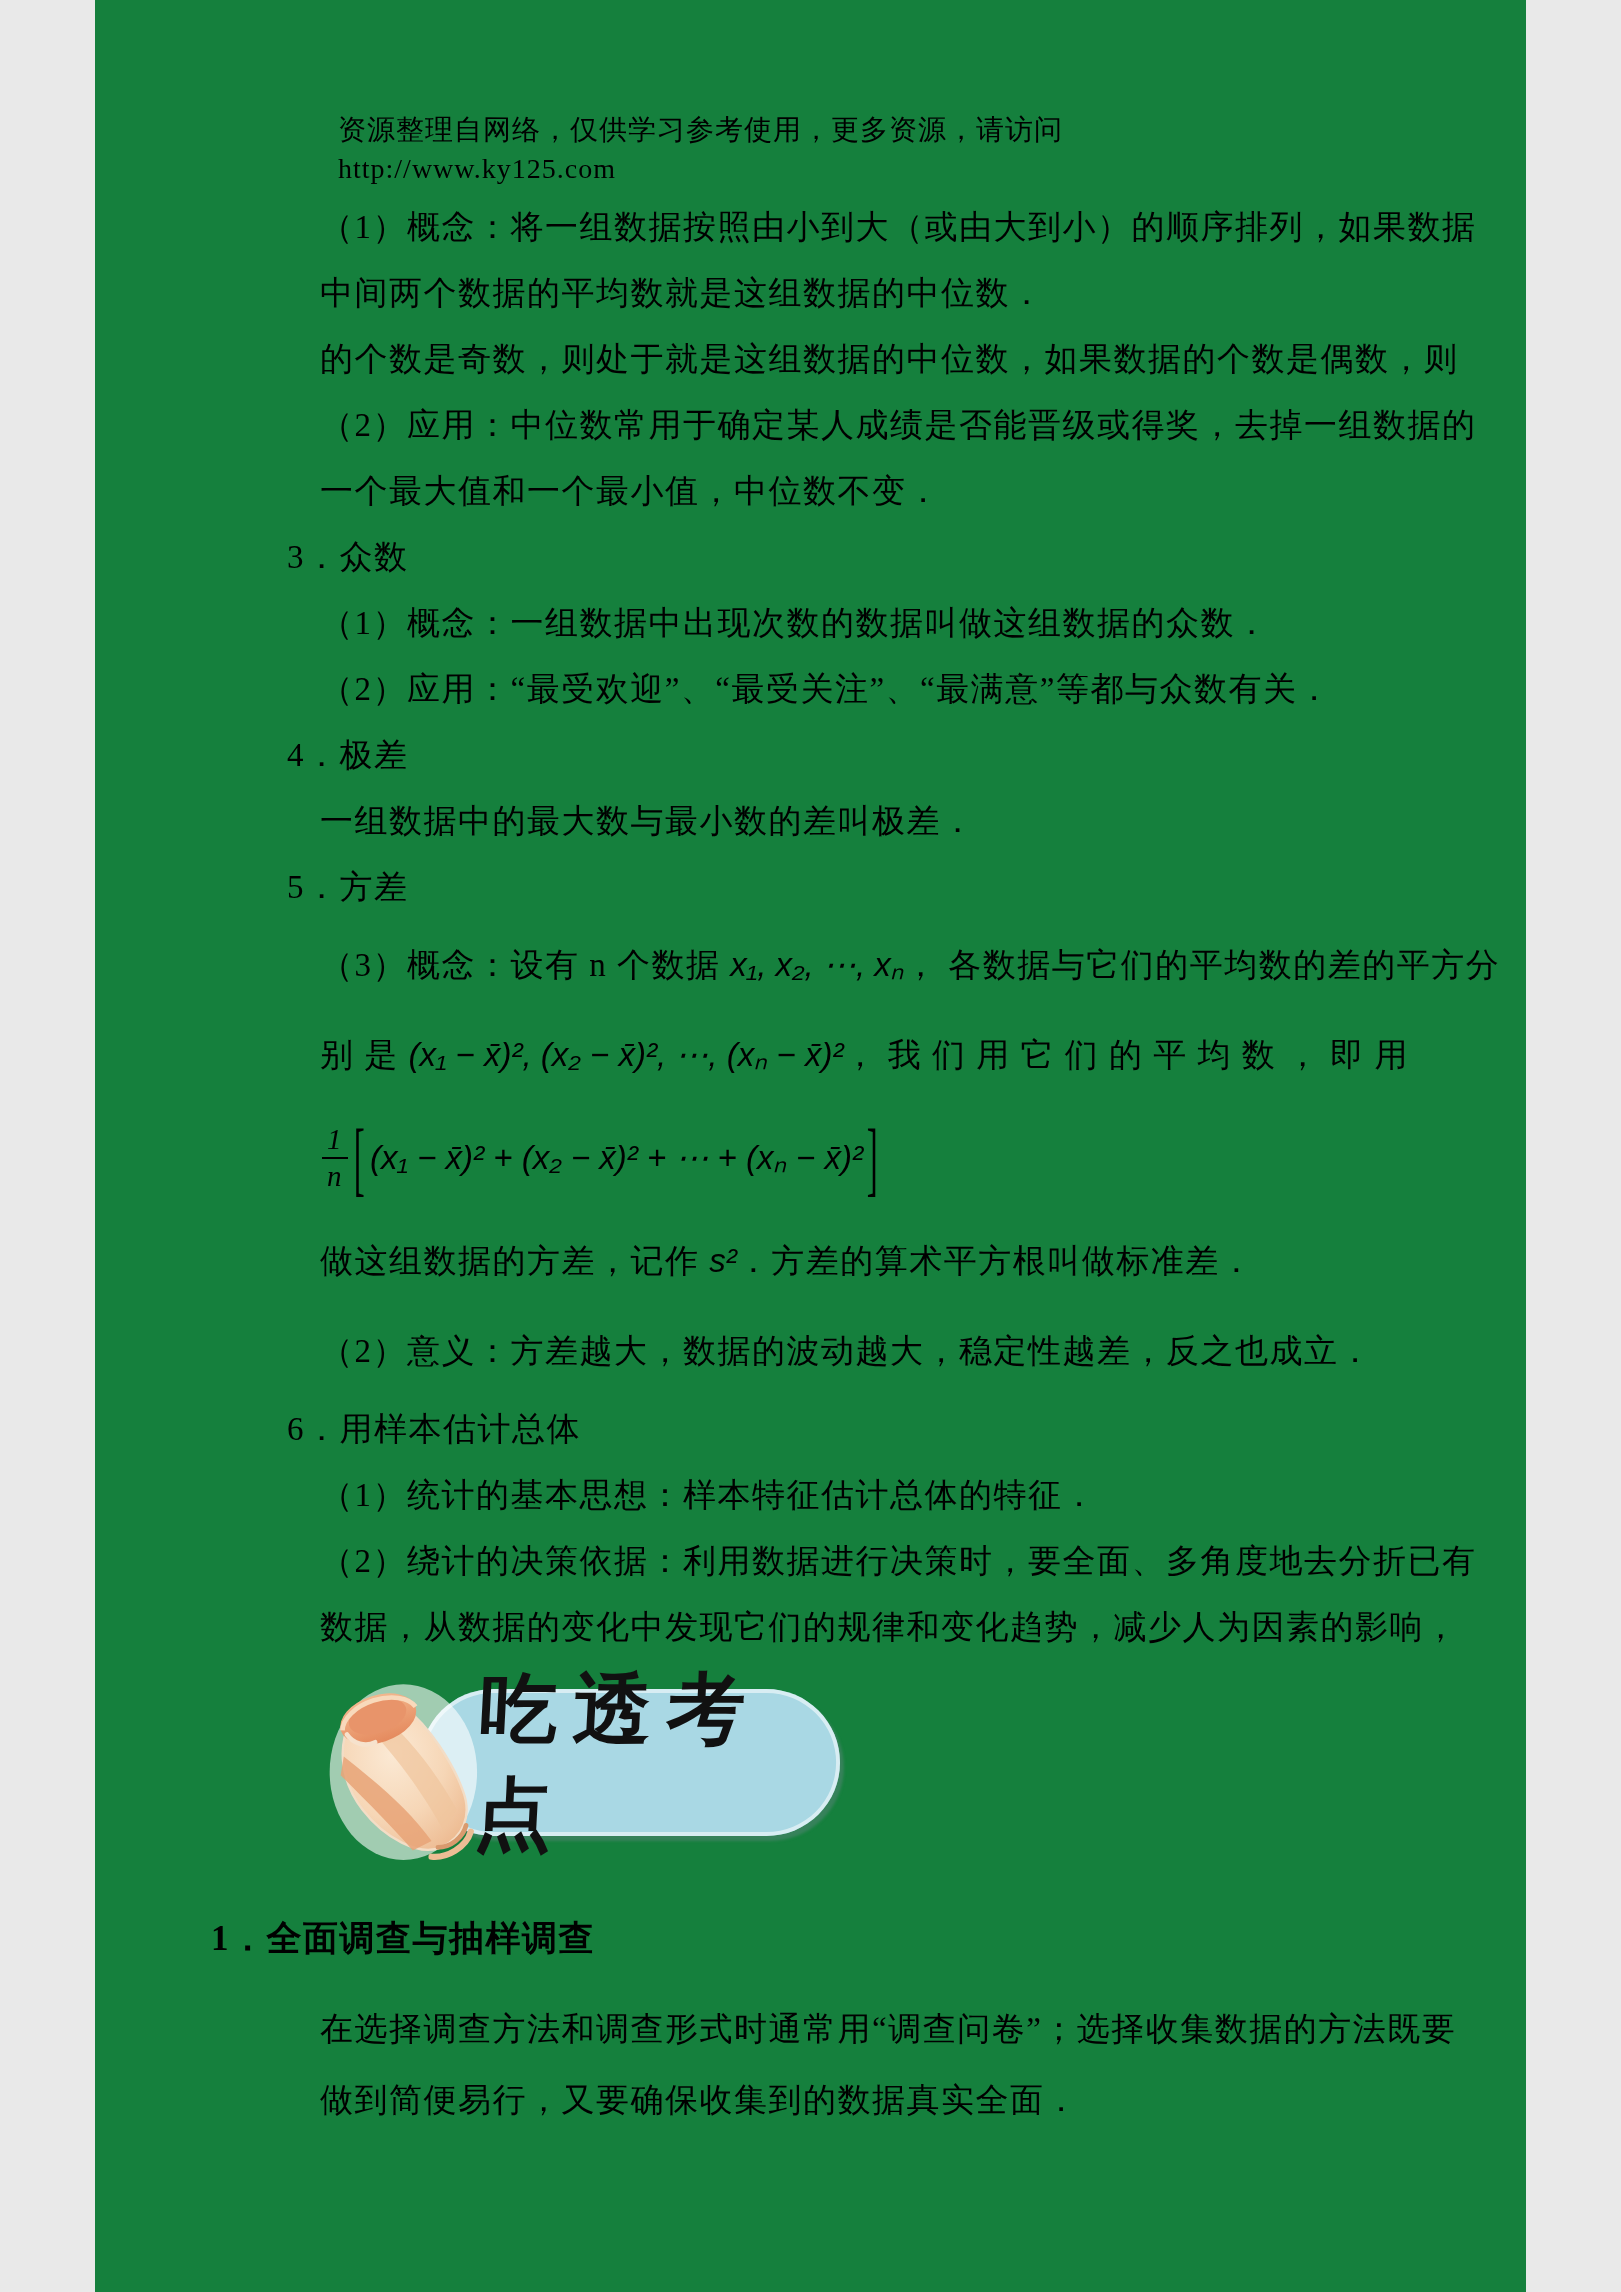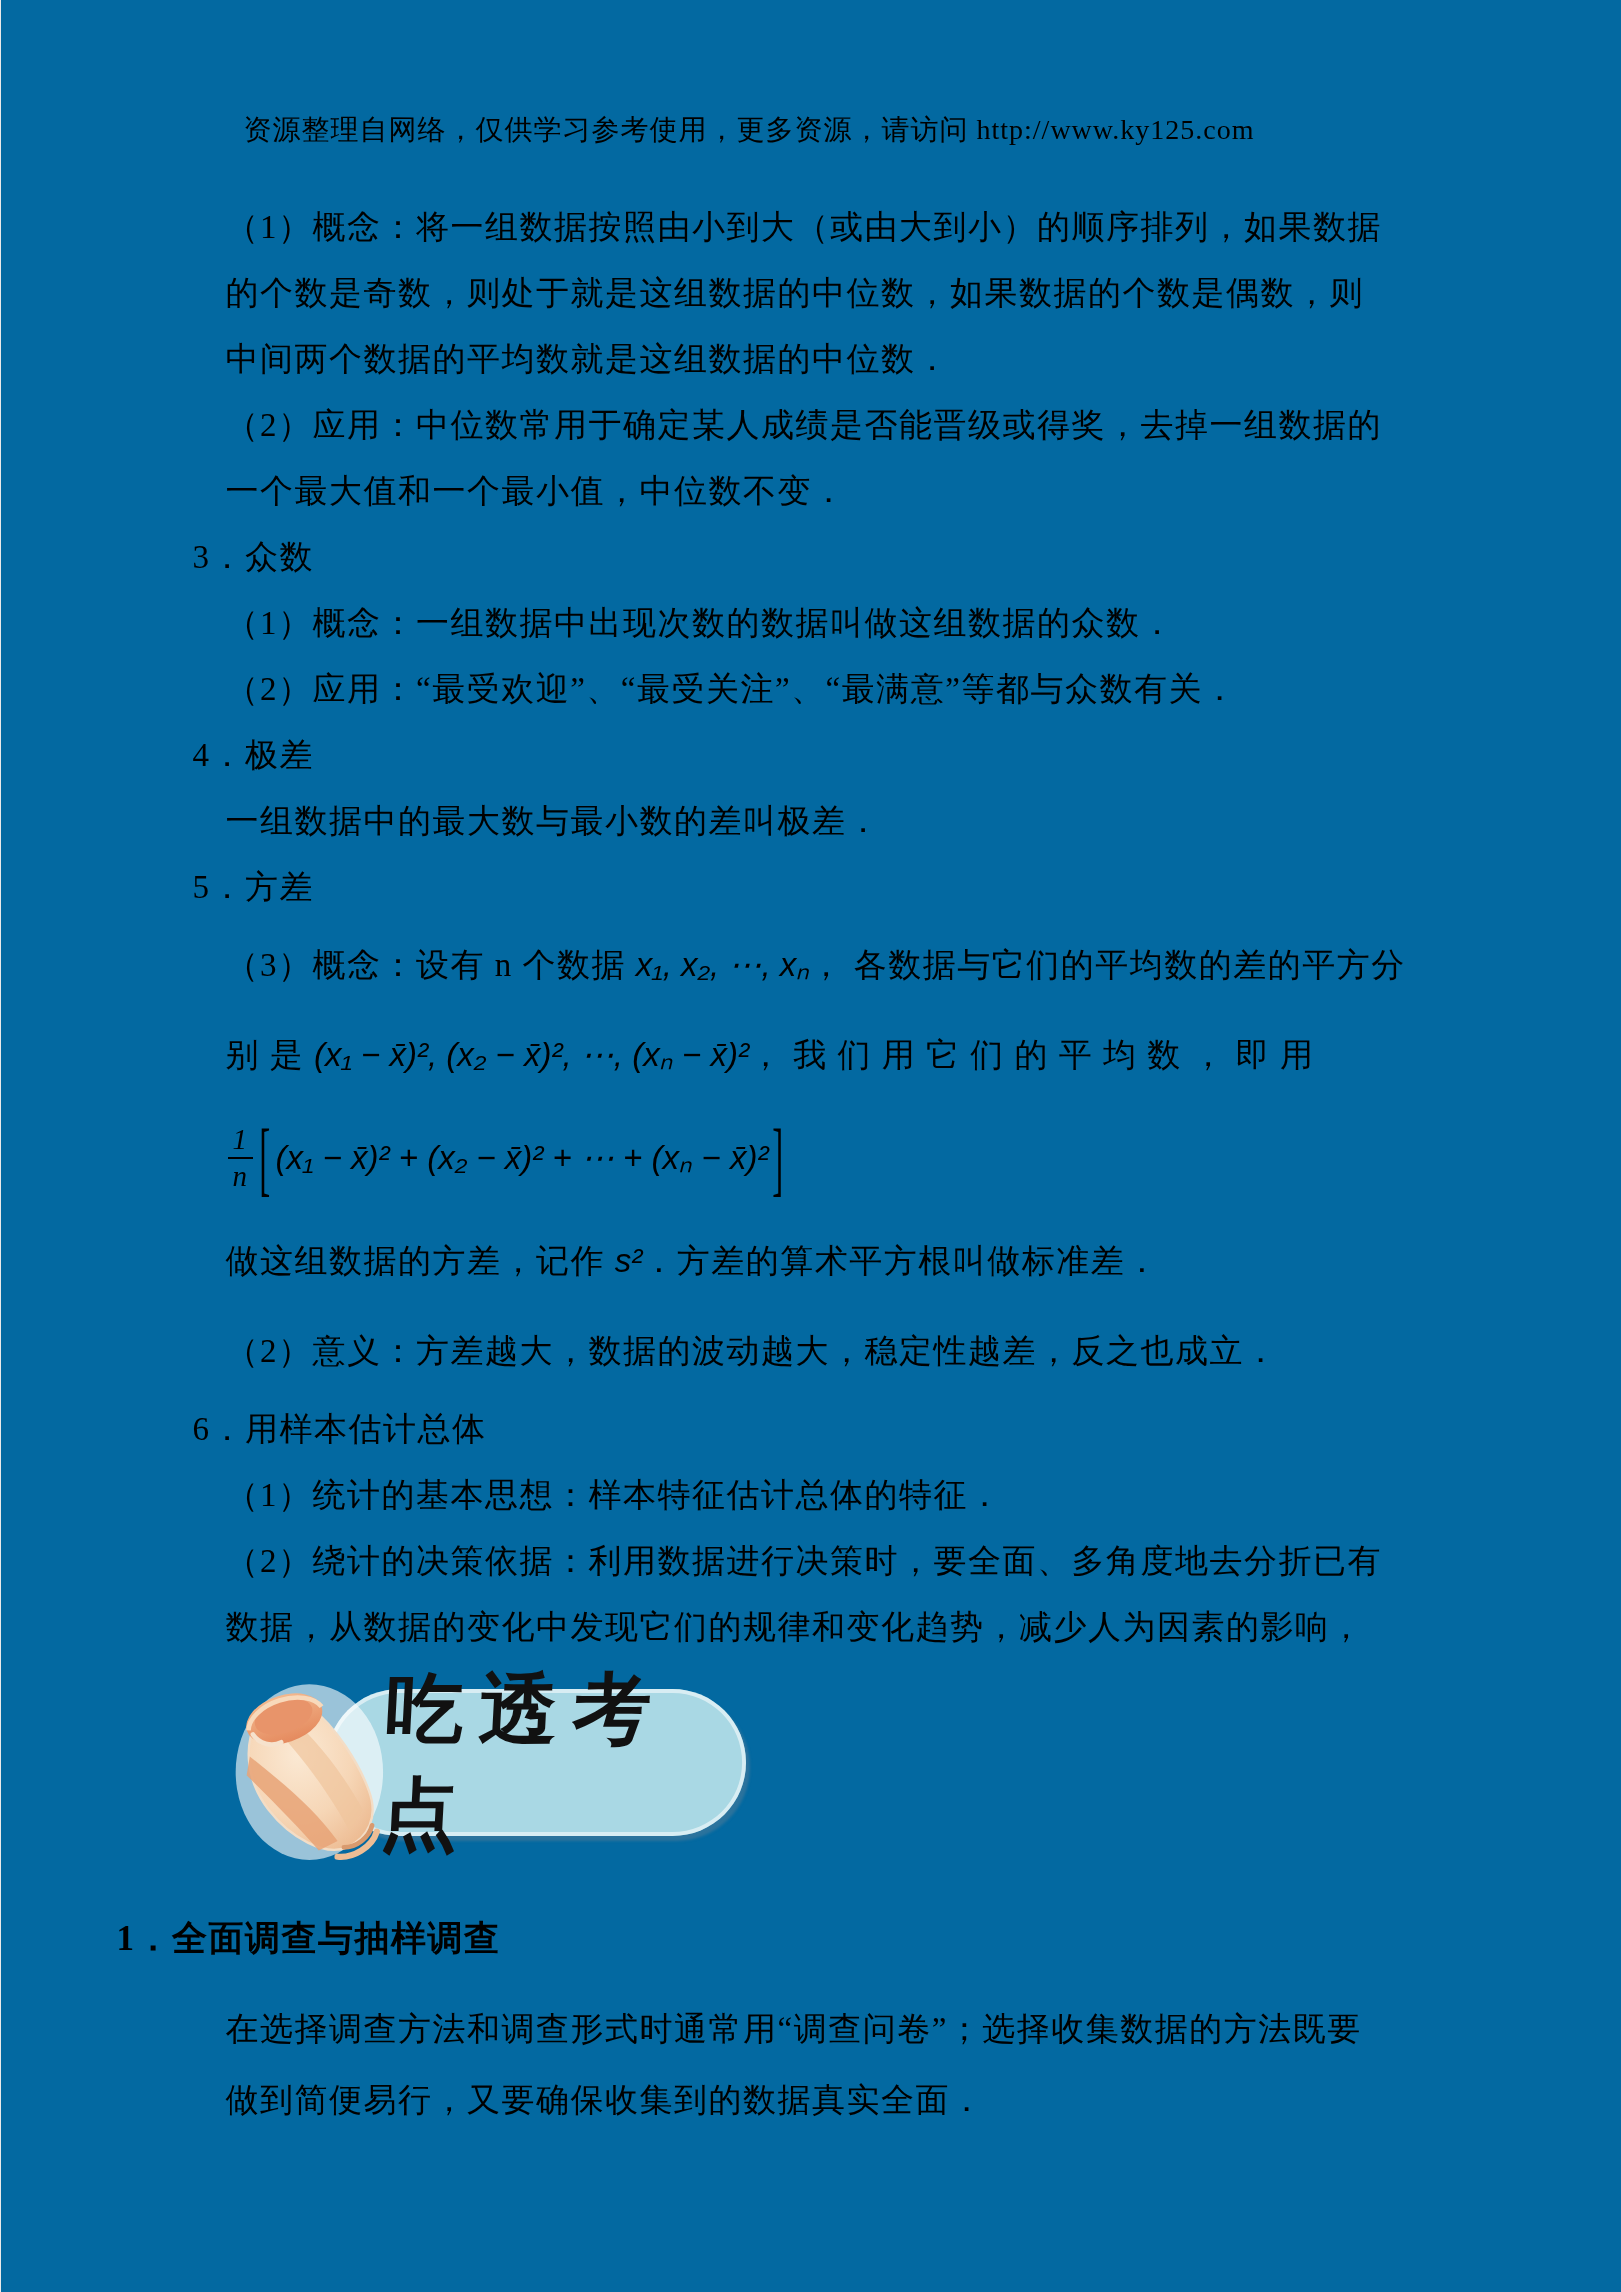--- a/index.html
+++ b/index.html
@@ -1,20 +1,20 @@
 <!DOCTYPE html>
 <html lang="zh"><head>
 <meta charset="utf-8">
 <style>
   html,body{margin:0;padding:0;background:#e9e9e9;}
   .page{
     position:relative;
-    width:1620px;height:2293px;
+    width:1431px;height:2293px;
     margin:0 auto;
-    background:#0369a1;
+    background:#15803d;
     font-family:"Liberation Serif","DejaVu Serif",serif;
     color:#000;
     overflow:hidden;
   }
   .header-notice{
     position:absolute;top:110px;left:243px;right:196px;
     font-size:28px;line-height:39px;letter-spacing:1px;
   }
   .doc-body{position:absolute;top:194px;left:0;right:0;}
   .line{
@@ -56,22 +56,22 @@
 </head>
 <body>
 
 <div class="page">
 
   <div class="header-notice">资源整理自网络，仅供学习参考使用，更多资源，请访问 http://www.ky125.com</div>
 
   <div class="doc-body">
 
     <div class="line">（1）概念：将一组数据按照由小到大（或由大到小）的顺序排列，如果数据</div>
+    <div class="line">中间两个数据的平均数就是这组数据的中位数．</div>
     <div class="line">的个数是奇数，则处于就是这组数据的中位数，如果数据的个数是偶数，则</div>
-    <div class="line">中间两个数据的平均数就是这组数据的中位数．</div>
     <div class="line">（2）应用：中位数常用于确定某人成绩是否能晋级或得奖，去掉一组数据的</div>
     <div class="line">一个最大值和一个最小值，中位数不变．</div>
 
     <div class="line num-heading">3．众数</div>
     <div class="line">（1）概念：一组数据中出现次数的数据叫做这组数据的众数．</div>
     <div class="line">（2）应用：“最受欢迎”、“最受关注”、“最满意”等都与众数有关．</div>
 
     <div class="line num-heading">4．极差</div>
     <div class="line">一组数据中的最大数与最小数的差叫极差．</div>
 

